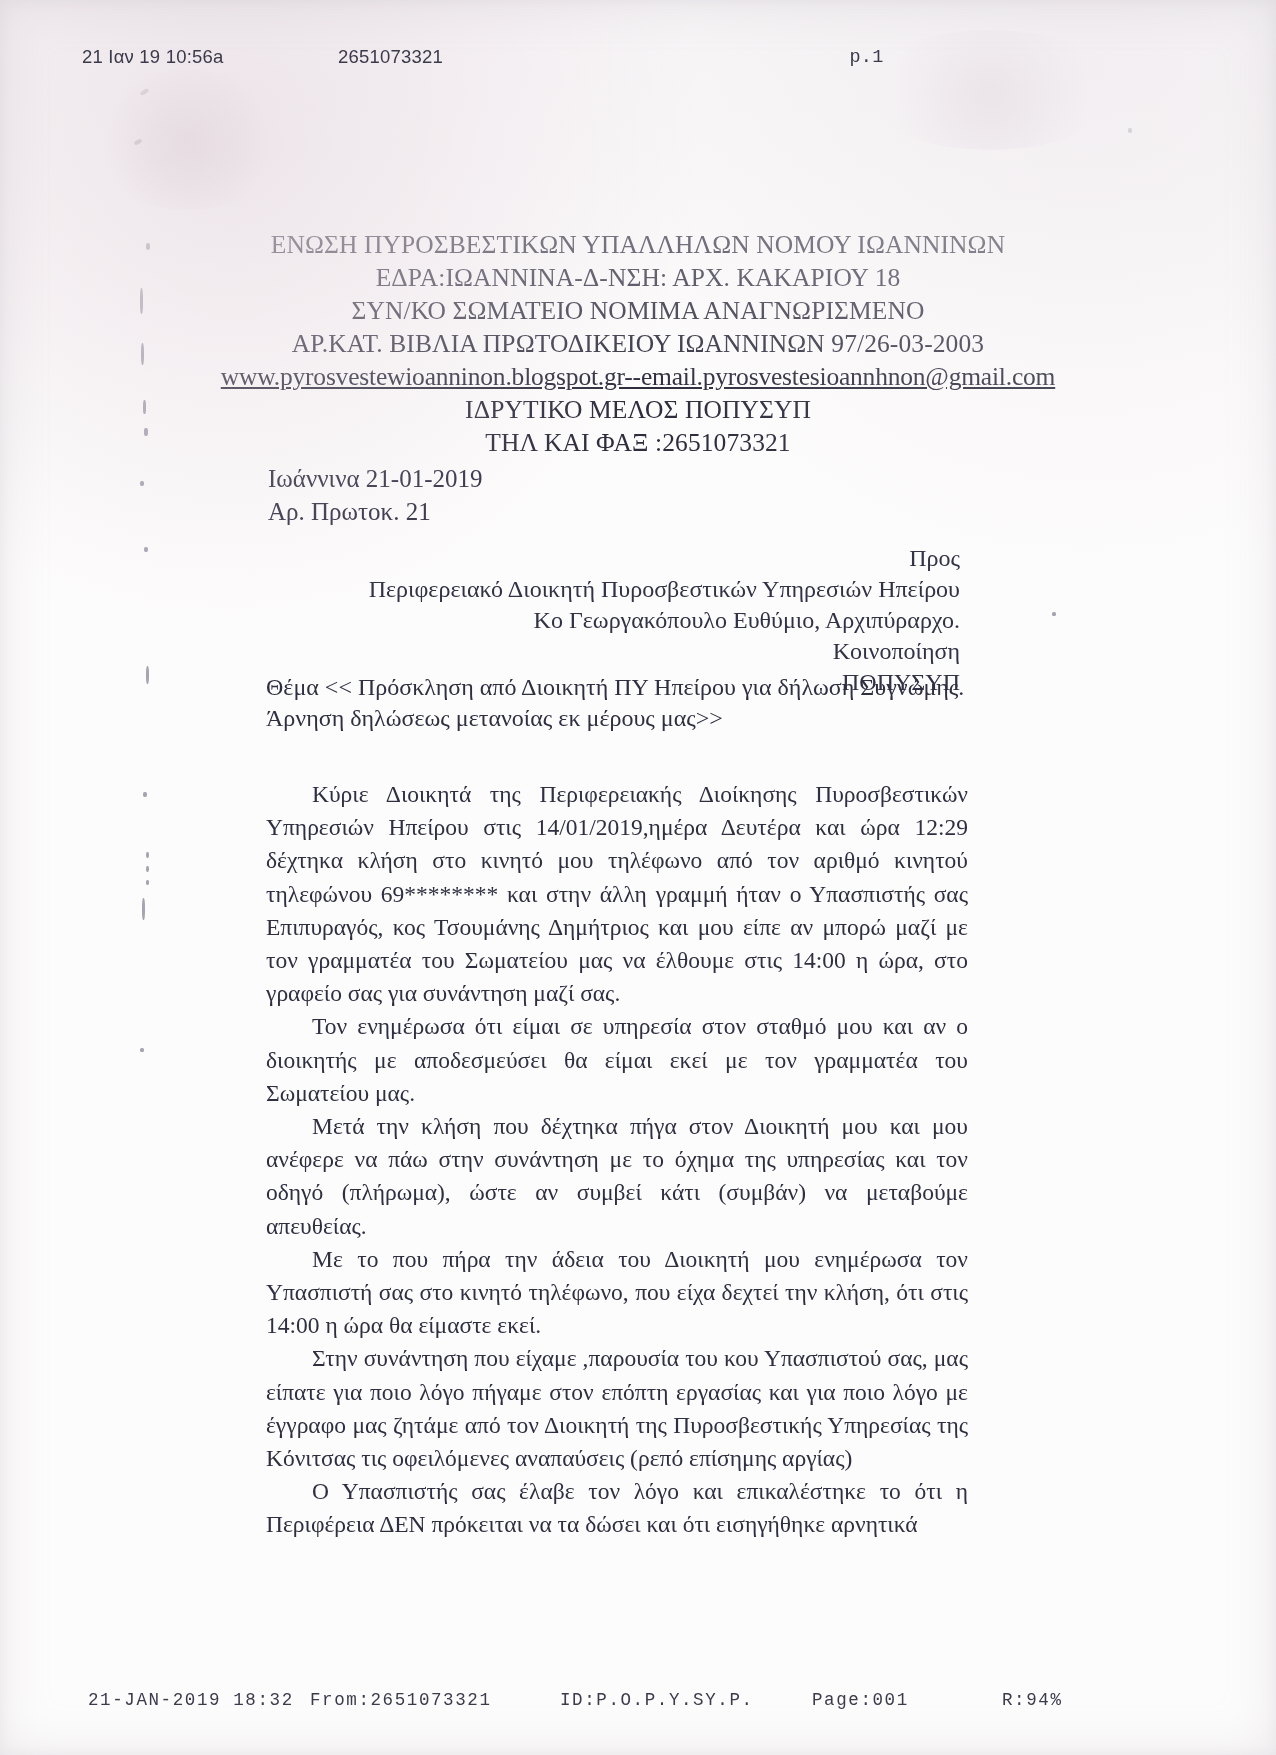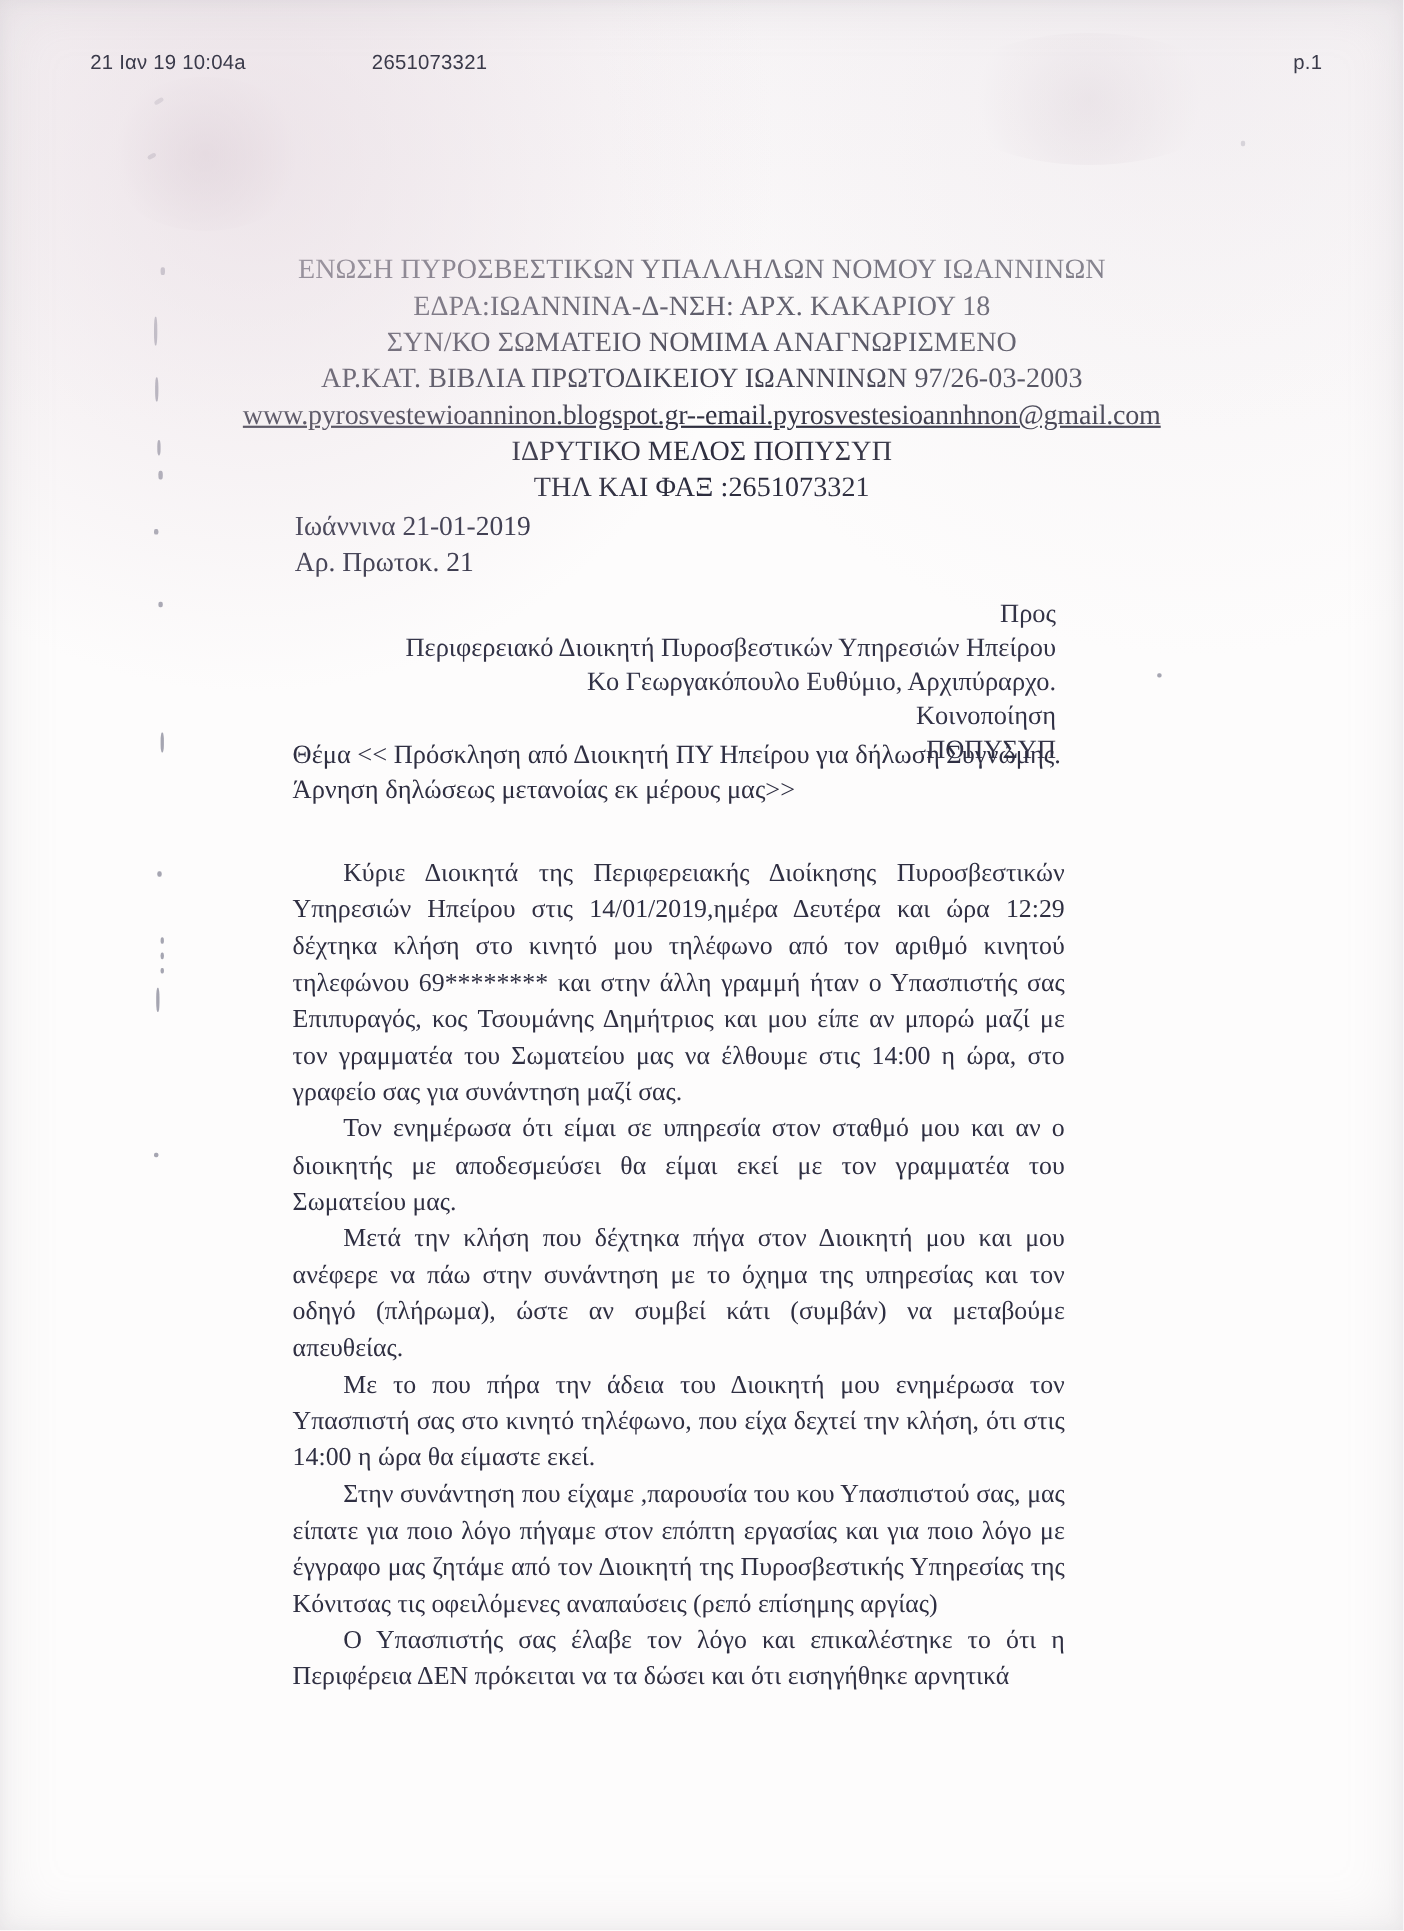--- a/index.html
+++ b/index.html
@@ -49,21 +49,21 @@
     font-family: "Liberation Sans", sans-serif;
     font-size: 18.5px;
     color: #3a3a4a;
     letter-spacing: 0.2px;
     white-space: nowrap;
     z-index: 5;
   }
   .fax-header .fh-date   { width: 196px; }
   .fax-header .fh-from   { width: 440px; }
   .fax-header .fh-number { width: 225px; text-align: center; }
-  .fax-header .fh-page   { flex: 1; text-align: right; padding-left: 28px; }
+  .fax-header .fh-page   { flex: 1; text-align: center; padding-left: 28px; font-family: Liberation Mono, monospace; }
 
   
   .doc {
     position: absolute;
     top: 0; left: 0;
     width: 1276px;
     z-index: 2;
     color: #2e2e3f;
   }
 
@@ -169,21 +169,21 @@
     border-radius: 50%;
     background: radial-gradient(circle, rgba(150,120,140,0.30) 0%, rgba(255,255,255,0) 70%);
   }
 </style>
 </head>
 <body>
 
 <div class="page">
 
   <div class="fax-header">
-    <span class="fh-date">21 Ιαν 19 10:04a</span>
+    <span class="fh-date">21 Ιαν 19 10:56a</span>
     <span class="fh-number">2651073321</span>
     <span class="fh-page">p.1</span>
   </div>
 
   <div class="doc">
 
     <div class="letterhead">
       <div class="lh-line">ΕΝΩΣΗ ΠΥΡΟΣΒΕΣΤΙΚΩΝ ΥΠΑΛΛΗΛΩΝ ΝΟΜΟΥ ΙΩΑΝΝΙΝΩΝ</div>
       <div class="lh-line">ΕΔΡΑ:ΙΩΑΝΝΙΝΑ-Δ-ΝΣΗ: ΑΡΧ. ΚΑΚΑΡΙΟΥ 18</div>
       <div class="lh-line">ΣΥΝ/ΚΟ ΣΩΜΑΤΕΙΟ ΝΟΜΙΜΑ ΑΝΑΓΝΩΡΙΣΜΕΝΟ</div>
@@ -212,20 +212,27 @@
       <p>Κύριε Διοικητά της Περιφερειακής Διοίκησης Πυροσβεστικών Υπηρεσιών Ηπείρου στις 14/01/2019,ημέρα Δευτέρα και ώρα 12:29 δέχτηκα κλήση στο κινητό μου τηλέφωνο από τον αριθμό κινητού τηλεφώνου 69******** και στην άλλη γραμμή ήταν ο Υπασπιστής σας Επιπυραγός, κος Τσουμάνης Δημήτριος και μου είπε αν μπορώ μαζί με τον γραμματέα του Σωματείου μας να έλθουμε στις 14:00 η ώρα, στο γραφείο σας για συνάντηση μαζί σας.</p>
       <p>Τον ενημέρωσα ότι είμαι σε υπηρεσία στον σταθμό μου και αν ο διοικητής με αποδεσμεύσει θα είμαι εκεί με τον γραμματέα του Σωματείου μας.</p>
       <p>Μετά την κλήση που δέχτηκα πήγα στον Διοικητή μου και μου ανέφερε να πάω στην συνάντηση με το όχημα της υπηρεσίας και τον οδηγό (πλήρωμα), ώστε αν συμβεί κάτι (συμβάν) να μεταβούμε απευθείας.</p>
       <p>Με το που πήρα την άδεια του Διοικητή μου ενημέρωσα τον Υπασπιστή σας στο κινητό τηλέφωνο, που είχα δεχτεί την κλήση, ότι στις 14:00 η ώρα θα είμαστε εκεί.</p>
       <p>Στην συνάντηση που είχαμε ,παρουσία του κου Υπασπιστού σας, μας είπατε για ποιο λόγο πήγαμε στον επόπτη εργασίας και για ποιο λόγο με έγγραφο μας ζητάμε από τον Διοικητή της Πυροσβεστικής Υπηρεσίας της Κόνιτσας τις οφειλόμενες αναπαύσεις (ρεπό επίσημης αργίας)</p>
       <p>Ο Υπασπιστής σας έλαβε τον λόγο και επικαλέστηκε το ότι η Περιφέρεια ΔΕΝ πρόκειται να τα δώσει και ότι εισηγήθηκε αρνητικά</p>
     </div>
 
   </div>
 
+  <div class="fax-footer">
+    <span class="ff-stamp">21-JAN-2019 18:32</span>
+    <span class="ff-from">From:2651073321</span>
+    <span class="ff-id">ID:P.O.P.Y.SY.P.</span>
+    <span class="ff-page">Page:001</span>
+    <span class="ff-res">R:94%</span>
+  </div>
 
   <div class="specks">
     <div class="speck" style="left:140px; top:90px;  width:9px;  height:4px;  transform:rotate(-32deg);"></div>
     <div class="speck" style="left:134px; top:140px; width:8px;  height:4px;  transform:rotate(-28deg);"></div>
     <div class="speck" style="left:146px; top:243px; width:4px;  height:7px;"></div>
     <div class="speck" style="left:140px; top:288px; width:3px;  height:26px;"></div>
     <div class="speck" style="left:141px; top:343px; width:3px;  height:22px;"></div>
     <div class="speck" style="left:143px; top:400px; width:3px;  height:14px;"></div>
     <div class="speck" style="left:144px; top:428px; width:4px;  height:8px;"></div>
     <div class="speck" style="left:140px; top:481px; width:4px;  height:5px;"></div>

